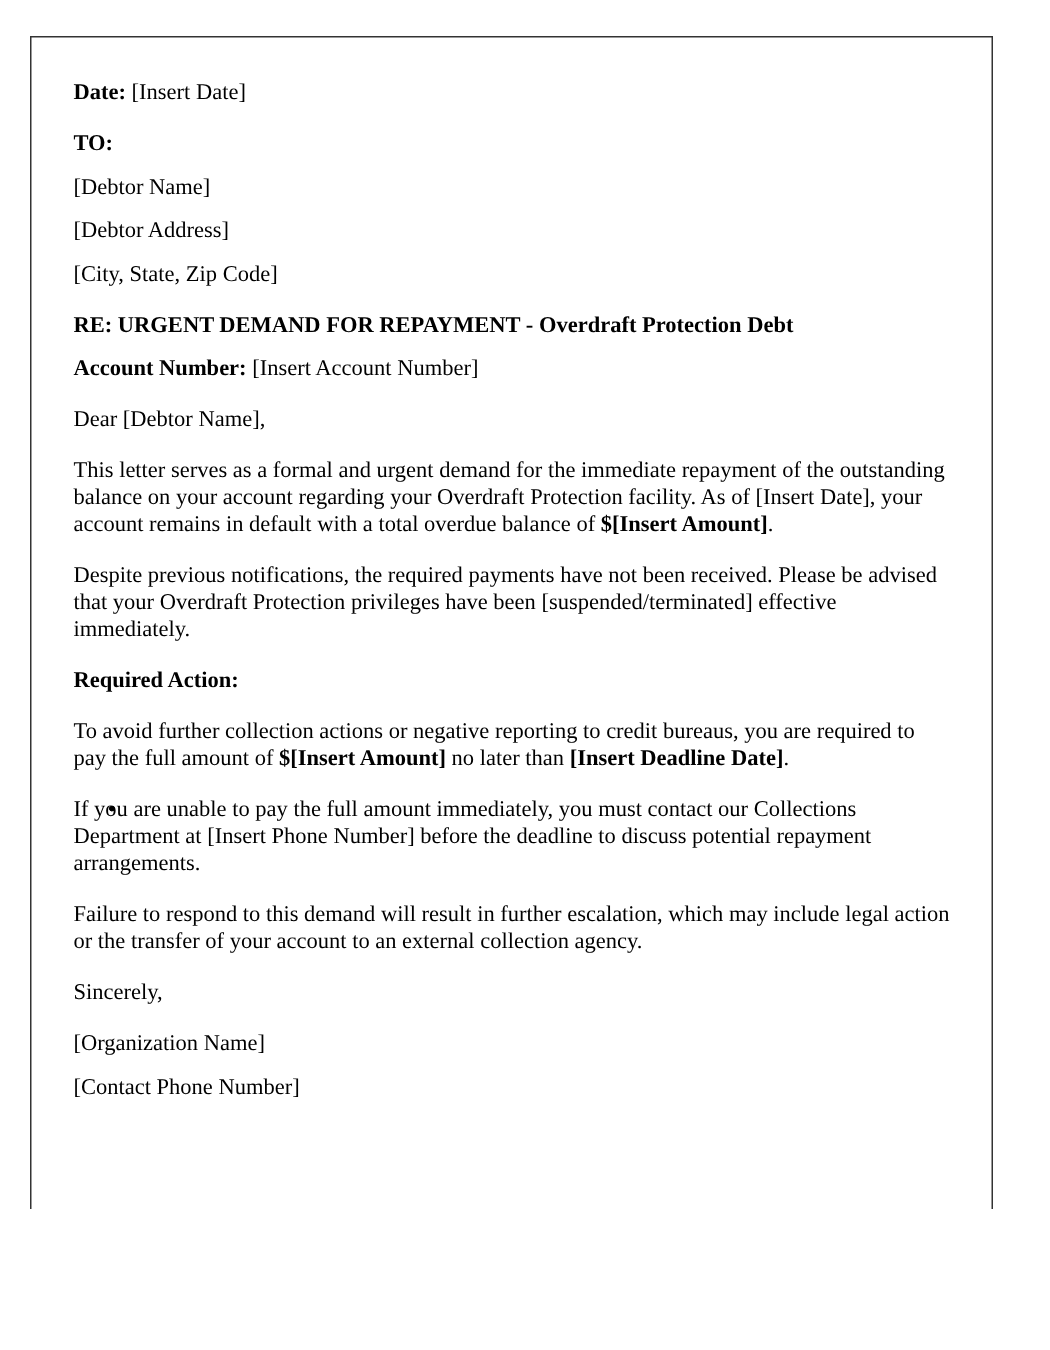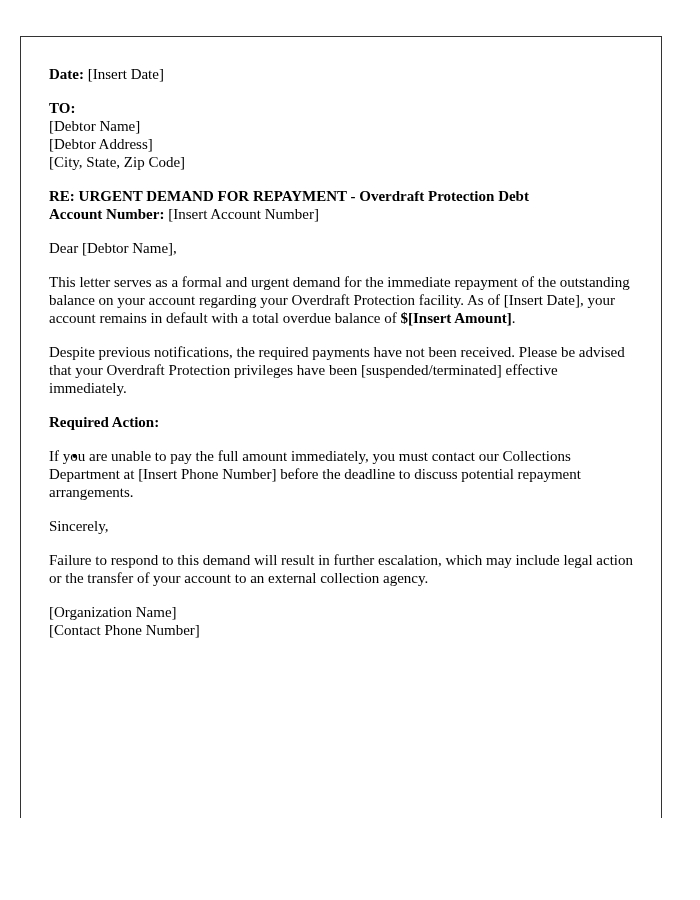--- a/index.html
+++ b/index.html
@@ -11,21 +11,21 @@
       width: 700px;
       height: 900px;
       position: relative;
       overflow: hidden;
       font-family: "Liberation Serif", "DejaVu Serif", serif;
       color: #000000;
     }
     .page-clip {
       position: absolute;
       left: 20px;
-      top: 36px;
+      top: 24px;
       width: 642px;
       height: 782px;
       overflow: hidden;
     }
     .letter {
       box-sizing: border-box;
       width: 642px;
       border: 1px solid #333333;
       border-bottom: none;
       padding: 28px 28px 40px 28px;
@@ -34,20 +34,21 @@
       min-height: 900px;
     }
     .letter p {
       margin: 0 0 16px 0;
     }
     .letter .block {
       margin: 0 0 16px 0;
     }
     .letter .line {
       display: block;
+      margin-top: 11px;
     }
     b, strong { font-weight: bold; }
     ul.methods {
       margin: 0 0 16px 0;
       padding-left: 40px;
       list-style: none;
     }
     ul.methods li {
       position: relative;
     }
@@ -80,33 +81,34 @@
     </div>
 
     <p>Dear [Debtor Name],</p>
 
     <p><span>This letter serves as a formal and urgent demand for the immediate repayment of the outstanding balance on your account regarding your Overdraft Protection facility. As of [Insert Date], your account remains in default with a total overdue balance of </span><b>$[Insert Amount]</b><span>.</span></p>
 
     <p>Despite previous notifications, the required payments have not been received. Please be advised that your Overdraft Protection privileges have been [suspended/terminated] effective immediately.</p>
 
     <p><b>Required Action:</b></p>
 
+    <p><span>To avoid further collection actions or negative reporting to credit bureaus, you are required to pay the full amount of </span><b>$[Insert Amount]</b><span> no later than </span><b>[Insert Deadline Date]</b><span>.</span></p>
 
 
     <ul class="methods">
       <li><span class="bullet">•</span></li>
       <li><span class="bullet">•</span></li>
       <li><span class="bullet">•</span></li>
     </ul>
 
     <p>If you are unable to pay the full amount immediately, you must contact our Collections Department at [Insert Phone Number] before the deadline to discuss potential repayment arrangements.</p>
 
+    <p>Failure to respond to this demand will result in further escalation, which may include legal action or the transfer of your account to an external collection agency.</p>
+
     <p>Sincerely,</p>
-
-    <p>Failure to respond to this demand will result in further escalation, which may include legal action or the transfer of your account to an external collection agency.</p>
 
     <div class="block">
       <span class="line">[Organization Name]</span>
       <span class="line">[Contact Phone Number]</span>
     </div>
 
   </div>
 </div>
 
 </body></html>

